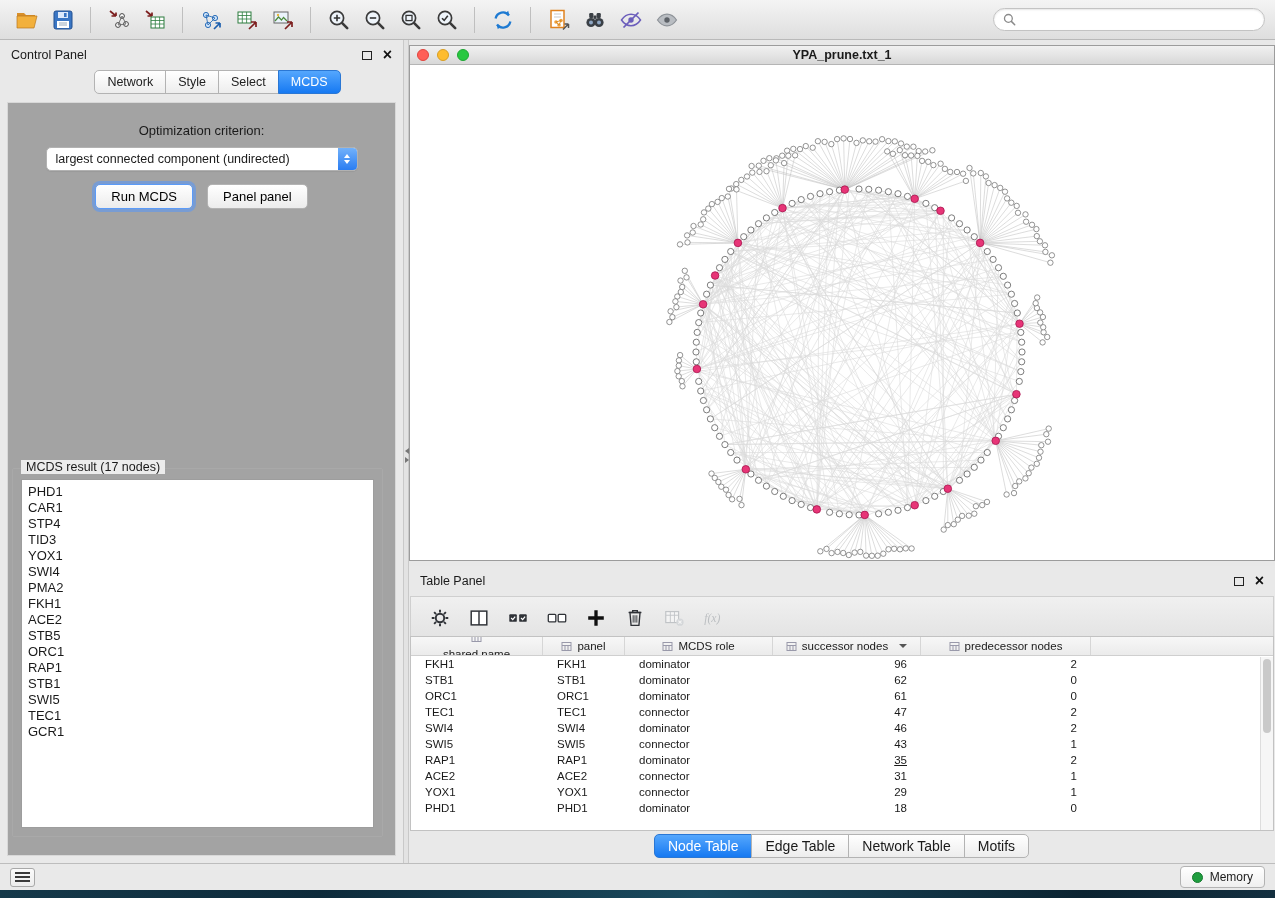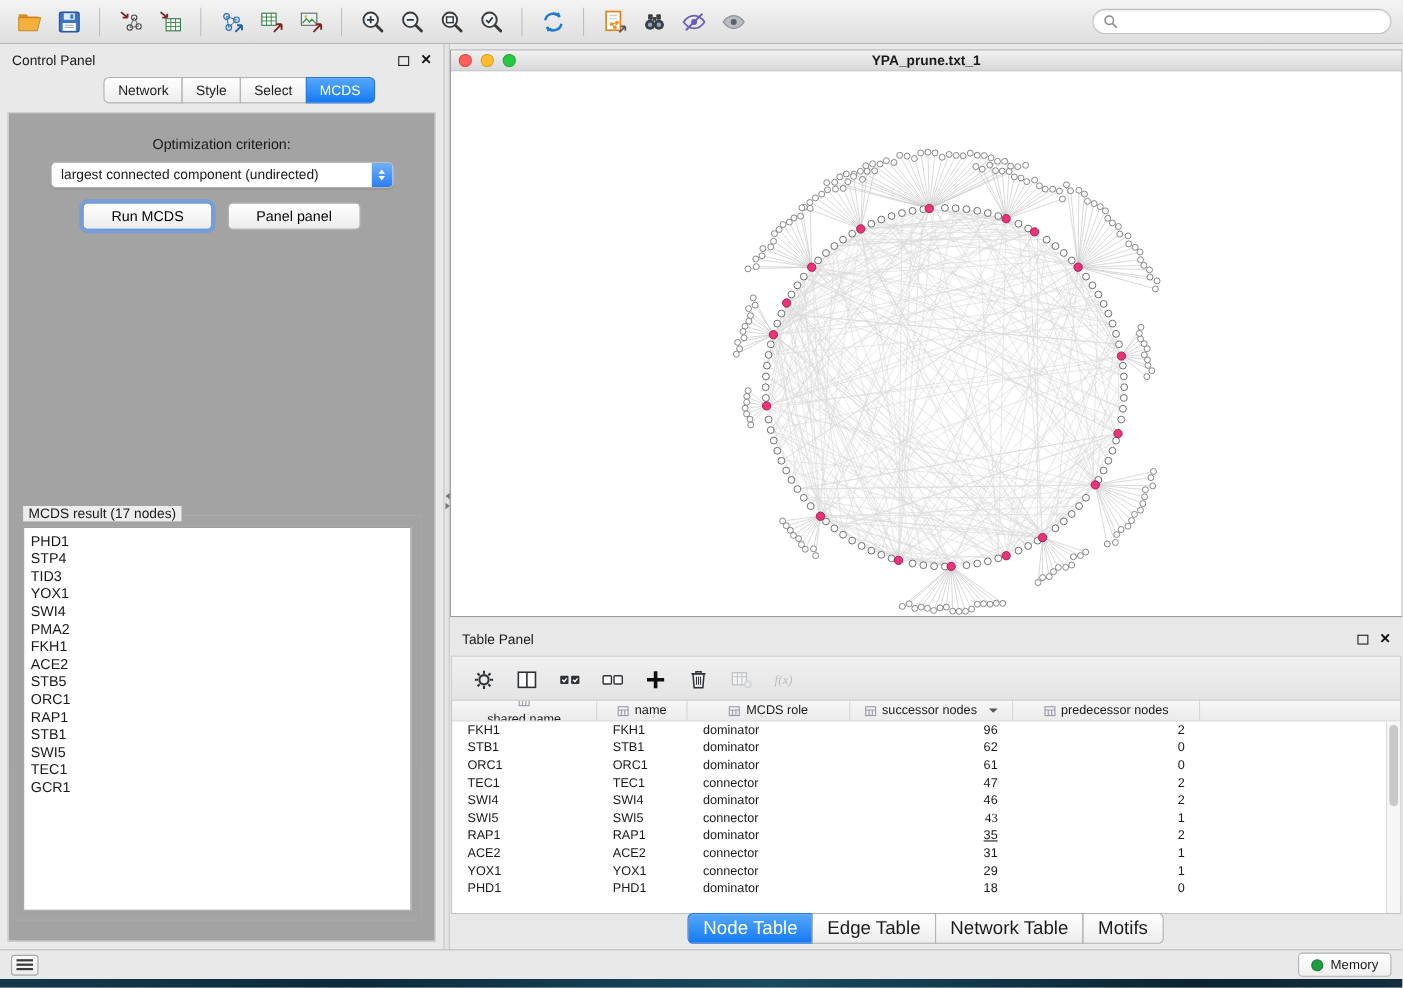--- a/index.html
+++ b/index.html
@@ -35,21 +35,21 @@
   .cp-surface { position:absolute; top:62px; left:7px; right:7px; bottom:7px; background:#a3a3a3; border:1px solid #d8d8d8; }
   .opt-label { text-align:center; margin-top:20px; font-size:13px; }
   .dropdown { margin:9px auto 0; width:312px; height:24px; background:#fff; border:1px solid #b2b2b2;
     border-radius:5px; display:flex; align-items:stretch; overflow:hidden; box-shadow:0 1px 1px rgba(0,0,0,.06); }
   .dd-value { flex:1; font-size:12.5px; display:flex; align-items:center; padding:0 9px; white-space:nowrap; }
   .dd-stepper { width:19px; background:linear-gradient(#72b1fa,#2a7df2); display:flex; flex-direction:column;
     align-items:center; justify-content:center; gap:2px; }
   .tri-up { width:0; height:0; border-left:3.5px solid transparent; border-right:3.5px solid transparent; border-bottom:4.5px solid #fff; }
   .tri-dn { width:0; height:0; border-left:3.5px solid transparent; border-right:3.5px solid transparent; border-top:4.5px solid #fff; }
   .btn-row { display:flex; justify-content:center; gap:14px; margin-top:13px; }
-  .btn { font:13px "Liberation Sans",sans-serif; padding:4px 25px; background:linear-gradient(#fff,#ececec);
+  .btn { font:13px "Liberation Sans",sans-serif; padding:4px 15px; background:linear-gradient(#fff,#ececec);
     border:1px solid #b3b3b3; border-radius:5px; cursor:default; }
   .btn.focus-ring { box-shadow:0 0 0 3px rgba(86,151,252,.55); border-color:#5b9bf8; }
   .result-group { position:absolute; top:365px; left:4px; right:12px; bottom:18px; border:1px solid #a9a9a9; border-radius:2px; }
   .result-legend { position:absolute; top:-9px; left:8px; background:#ececec; padding:0 5px; font-size:12.5px; }
   .result-list { position:absolute; top:10px; left:8px; right:8px; bottom:8px; background:#fff;
     border:1px solid #9d9d9d; overflow:hidden; padding-top:4px; }
   .mcds-item { font-size:13px; line-height:16px; padding-left:6px; }
 
   
   .v-splitter { position:absolute; left:403px; top:40px; bottom:35px; width:6px; background:#e3e3e3;
@@ -83,21 +83,21 @@
   .th { display:flex; align-items:center; justify-content:center; gap:5px; font-size:11.5px; border-right:1px solid #d6d6d6; overflow:hidden; }
   .th svg { width:11px; height:11px; flex:0 0 auto; }
   .th .chev { width:0;height:0;border-left:4px solid transparent;border-right:4px solid transparent;border-top:4.5px solid #555; margin-left:6px; }
   .th.filler { flex:1; border-right:none; }
   .tr { display:flex; height:16px; background:#fff; }
   .td { font-size:11.5px; display:flex; align-items:center; padding:0 14px; overflow:hidden; white-space:nowrap; }
   .td.num { justify-content:flex-end; }
   .t-scrollbar { position:absolute; top:20px; right:0; bottom:0; width:13px; background:#f6f6f6; border-left:1px solid #ddd; }
   .t-thumb { position:absolute; top:2px; left:2px; right:2px; height:74px; background:#c9c9c9; border-radius:5px; }
   .tp-tabs { position:absolute; bottom:5px; left:0; right:0; display:flex; justify-content:center; }
-  .tp-tab { font-size:17px; padding:3px 13px; background:linear-gradient(#fff,#ededed);
+  .tp-tab { font-size:14px; padding:3px 13px; background:linear-gradient(#fff,#ededed);
     border:1px solid #b3b3b3; margin-left:-1px; cursor:default; }
   .tp-tab:first-child { border-radius:5px 0 0 5px; }
   .tp-tab:last-child { border-radius:0 5px 5px 0; }
   .tp-tab.active { background:linear-gradient(#55a7fd,#1679f2); color:#fff; border-color:#2a77d4; }
 
   
   .status-bar { position:absolute; left:0; right:0; bottom:8px; height:27px; background:#e9e9e9;
     border-top:1px solid #bdbdbd; display:flex; align-items:center; padding:0 10px; }
   .hamburger { width:25px; height:19px; border:1px solid #a8a8a8; border-radius:3px;
     background:linear-gradient(#fbfbfb,#ececec); display:flex; flex-direction:column; justify-content:center; gap:2.5px; padding:0 4px; }
@@ -278,20 +278,21 @@
         </span>
     </div>
     <div class="btn-row">
       <button class="btn focus-ring">Run MCDS</button>
       <button class="btn">Panel panel</button>
     </div>
     <div class="result-group">
       <span class="result-legend">MCDS result (17 nodes)</span>
       <div class="result-list">
           <div class="mcds-item">PHD1</div>
+          <div class="mcds-item">CAR1</div>
           <div class="mcds-item">STP4</div>
           <div class="mcds-item">TID3</div>
           <div class="mcds-item">YOX1</div>
           <div class="mcds-item">SWI4</div>
           <div class="mcds-item">PMA2</div>
           <div class="mcds-item">FKH1</div>
           <div class="mcds-item">ACE2</div>
           <div class="mcds-item">STB5</div>
           <div class="mcds-item">ORC1</div>
           <div class="mcds-item">RAP1</div>
@@ -1167,21 +1168,21 @@
               <rect x="1" y="1.5" width="9" height="8" fill="none" stroke="#99a" stroke-width="1"></rect>
               <path d="M1 4.5h9M4 4.5v5M7 4.5v5" stroke="#99a" stroke-width="1"></path>
             </svg>
             <span>shared name</span>
           </div>
           <div class="th" style="width: 82px;">
             <svg viewBox="0 0 11 11">
               <rect x="1" y="1.5" width="9" height="8" fill="none" stroke="#99a" stroke-width="1"></rect>
               <path d="M1 4.5h9M4 4.5v5M7 4.5v5" stroke="#99a" stroke-width="1"></path>
             </svg>
-            <span>name</span>
+            <span>panel</span>
           </div>
           <div class="th" style="width: 148px;">
             <svg viewBox="0 0 11 11">
               <rect x="1" y="1.5" width="9" height="8" fill="none" stroke="#99a" stroke-width="1"></rect>
               <path d="M1 4.5h9M4 4.5v5M7 4.5v5" stroke="#99a" stroke-width="1"></path>
             </svg>
             <span>MCDS role</span>
           </div>
           <div class="th" style="width: 148px;">
             <svg viewBox="0 0 11 11">
@@ -1233,21 +1234,21 @@
             <div class="td" style="width: 132px;">SWI4</div>
             <div class="td" style="width: 82px;">SWI4</div>
             <div class="td" style="width: 148px;">dominator</div>
             <div class="td num" style="width: 148px;">46</div>
             <div class="td num" style="width: 170px;">2</div>
           </div>
           <div class="tr">
             <div class="td" style="width: 132px;">SWI5</div>
             <div class="td" style="width: 82px;">SWI5</div>
             <div class="td" style="width: 148px;">connector</div>
-            <div class="td num" style="width: 148px; font-family: Liberation Serif, serif;">43</div>
+            <div class="td num" style="width: 148px;">43</div>
             <div class="td num" style="width: 170px;">1</div>
           </div>
           <div class="tr">
             <div class="td" style="width: 132px;">RAP1</div>
             <div class="td" style="width: 82px;">RAP1</div>
             <div class="td" style="width: 148px;">dominator</div>
             <div class="td num" style="width: 148px; text-decoration: underline;">35</div>
             <div class="td num" style="width: 170px;">2</div>
           </div>
           <div class="tr">

